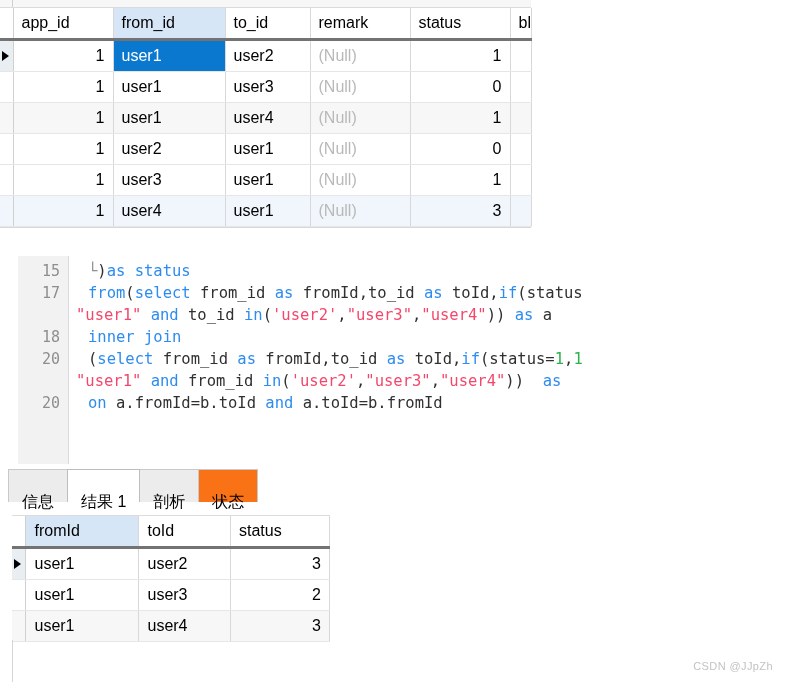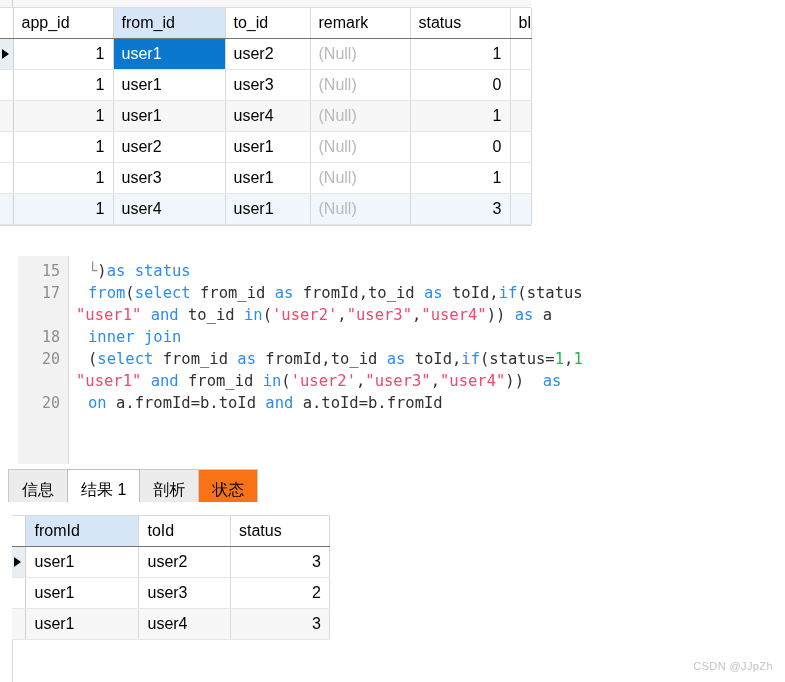--- a/index.html
+++ b/index.html
@@ -50,21 +50,21 @@
     height: 30px;
     line-height: 30px;
     overflow: hidden;
     white-space: nowrap;
     font-weight: normal;
     text-align: left;
     box-sizing: border-box;
   }
   table.dgrid th {
     background: #ffffff;
-    border-bottom: 1px solid #737373;
+    border-bottom: 3px solid #737373;
     font-size: 16px;
     color: #000;
   }
   table.dgrid th.hdr-sel {
     background: #d6e6f7;
   }
   table.dgrid td.num {
     text-align: right;
   }
   table.dgrid td.nullcell {
@@ -180,21 +180,21 @@
   .tabbar-inner {
     position: absolute;
     left: 8px;
     top: 3px;
     display: flex;
     align-items: flex-end;
     height: 33px;
   }
   .tab {
     font-size: 16px;
-    padding: 8px 13px 5px 13px;
+    padding: 20px 13px 5px 13px;
     border: 1px solid #c9c9c9;
     border-bottom: none;
     background: #ececec;
     color: #000;
     line-height: 24px;
     margin-right: -1px;
     box-sizing: border-box;
     height: 33px;
   }
   .tab.active {

